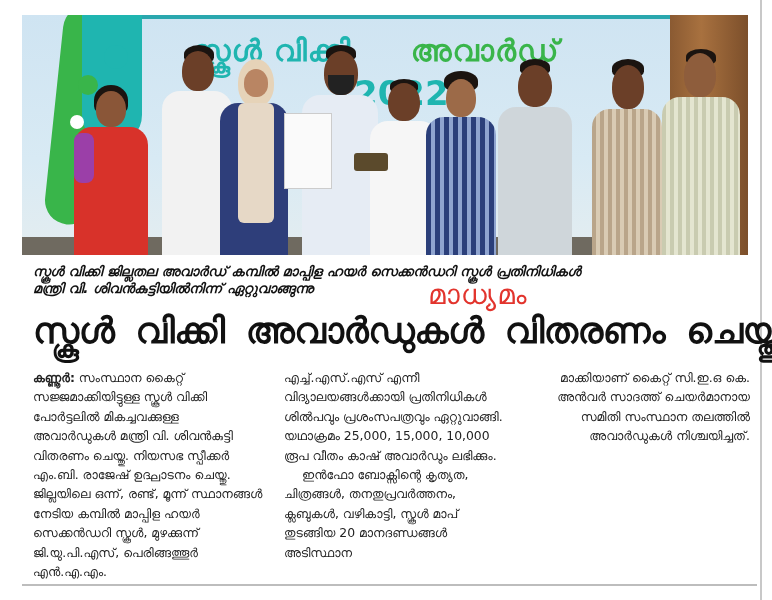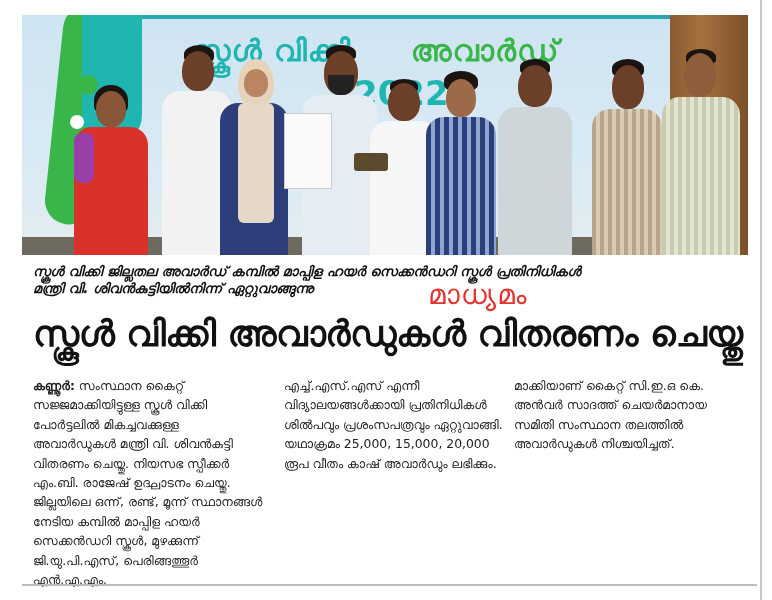--- a/index.html
+++ b/index.html
@@ -60,25 +60,25 @@
   .brand {
     position:absolute; left:428px; top:279px; font-size:28px; color:#e2342d;
     letter-spacing:1px; line-height:32px;
   }
   .headline {
     position:absolute; left:33px; top:312px; width:725px; font-weight:bold;
     font-size:36px; line-height:44px; color:#111; white-space:nowrap; letter-spacing:-0.5px;
   }
   
   .col {
-    position:absolute; top:376px; font-size:12.4px; line-height:19.4px; color:#222;
+    position:absolute; top:368px; font-size:12.4px; line-height:19.4px; color:#222;
   }
   .col1 { left:33px; width:232px; }
   .col2 { left:284px; width:222px; }
-  .col3 { left:514px; width:236px; }
+  .col3 { left:514px; width:236px;text-align:right; }
   .col p { margin:0; }
   .col .indent { text-indent:18px; }
   .dateline { font-weight:bold; }
   .bottom-rule {
     position:absolute; left:22px; top:584px; width:735px; height:2px; background:#bdbdbd;
   }
 </style>
 </head>
 <body>
 
@@ -152,30 +152,31 @@
   </div>
 </div>
 
 <div class="caption">
   <div>സ്കൂൾ വിക്കി ജില്ലതല അവാർഡ് കമ്പിൽ മാപ്പിള ഹയർ സെക്കൻഡറി സ്കൂൾ പ്രതിനിധികൾ</div>
   <div>മന്ത്രി വി. ശിവൻകുട്ടിയിൽനിന്ന് ഏറ്റുവാങ്ങുന്നു</div>
 </div>
 
 <div class="brand">മാധ്യമം</div>
 
-<h1 class="headline" style="margin:0;">സ്കൂൾ വിക്കി അവാർഡുകൾ വിതരണം ചെയ്തു</h1>
+<h1 class="headline" style="margin:0;font-family:Liberation Mono, monospace;">സ്കൂൾ വിക്കി അവാർഡുകൾ വിതരണം ചെയ്തു</h1>
 
 <div class="col col1">
   <p>
     <span class="dateline">കണ്ണൂർ:</span>
     <span>സംസ്ഥാന കൈറ്റ് സജ്ജമാക്കിയിട്ടുള്ള സ്കൂൾ വിക്കി പോർട്ടലിൽ മികച്ചവക്കുള്ള അവാർഡുകൾ മന്ത്രി വി. ശിവൻകുട്ടി വിതരണം ചെയ്തു. നിയസഭ സ്പീക്കർ എം.ബി. രാജേഷ് ഉദ്ഘാടനം ചെയ്തു. ജില്ലയിലെ ഒന്ന്, രണ്ട്, മൂന്ന് സ്ഥാനങ്ങൾ നേടിയ കമ്പിൽ മാപ്പിള ഹയർ സെക്കൻഡറി സ്കൂൾ, മുഴക്കുന്ന് ജി.യു.പി.എസ്, പെരിങ്ങത്തൂർ എൻ.എ.എം.</span>
   </p>
 </div>
 
 <div class="col col2">
-  <p>എച്ച്.എസ്.എസ് എന്നീ വിദ്യാലയങ്ങൾക്കായി പ്രതിനിധികൾ ശിൽപവും പ്രശംസപത്രവും ഏറ്റുവാങ്ങി. യഥാക്രമം 25,000, 15,000, 20,000 രൂപ വീതം കാഷ് അവാർഡും ലഭിക്കും.</p>
+  <p>എച്ച്.എസ്.എസ് എന്നീ വിദ്യാലയങ്ങൾക്കായി പ്രതിനിധികൾ ശിൽപവും പ്രശംസപത്രവും ഏറ്റുവാങ്ങി. യഥാക്രമം 25,000, 15,000, 10,000 രൂപ വീതം കാഷ് അവാർഡും ലഭിക്കും.</p>
+  <p class="indent">ഇൻഫോ ബോക്സിന്റെ കൃത്യത, ചിത്രങ്ങൾ, തനതുപ്രവർത്തനം, ക്ലബുകൾ, വഴികാട്ടി, സ്കൂൾ മാപ് തുടങ്ങിയ 20 മാനദണ്ഡങ്ങൾ അടിസ്ഥാന</p>
 </div>
 
 <div class="col col3">
   <p>മാക്കിയാണ് കൈറ്റ് സി.ഇ.ഒ കെ. അൻവർ സാദത്ത് ചെയർമാനായ സമിതി സംസ്ഥാന തലത്തിൽ അവാർഡുകൾ നിശ്ചയിച്ചത്.</p>
 </div>
 
 <div class="bottom-rule"></div>
 
 </body></html>

